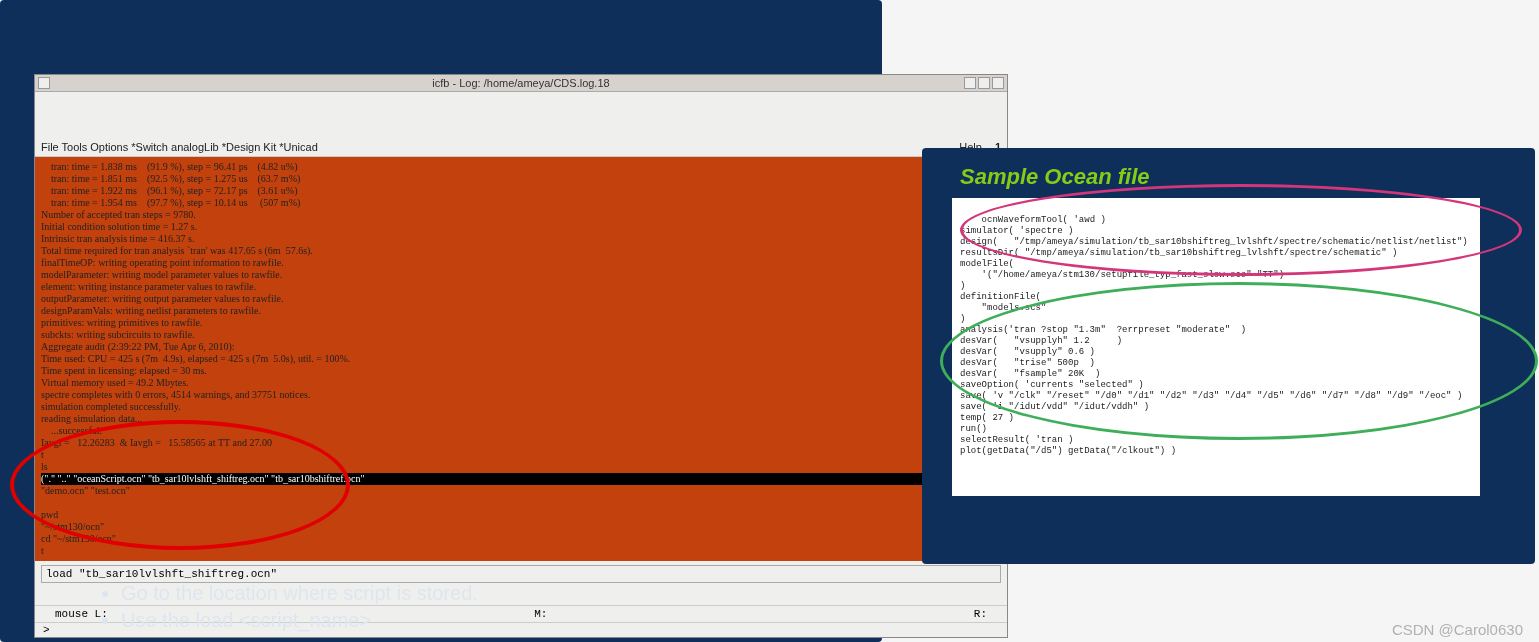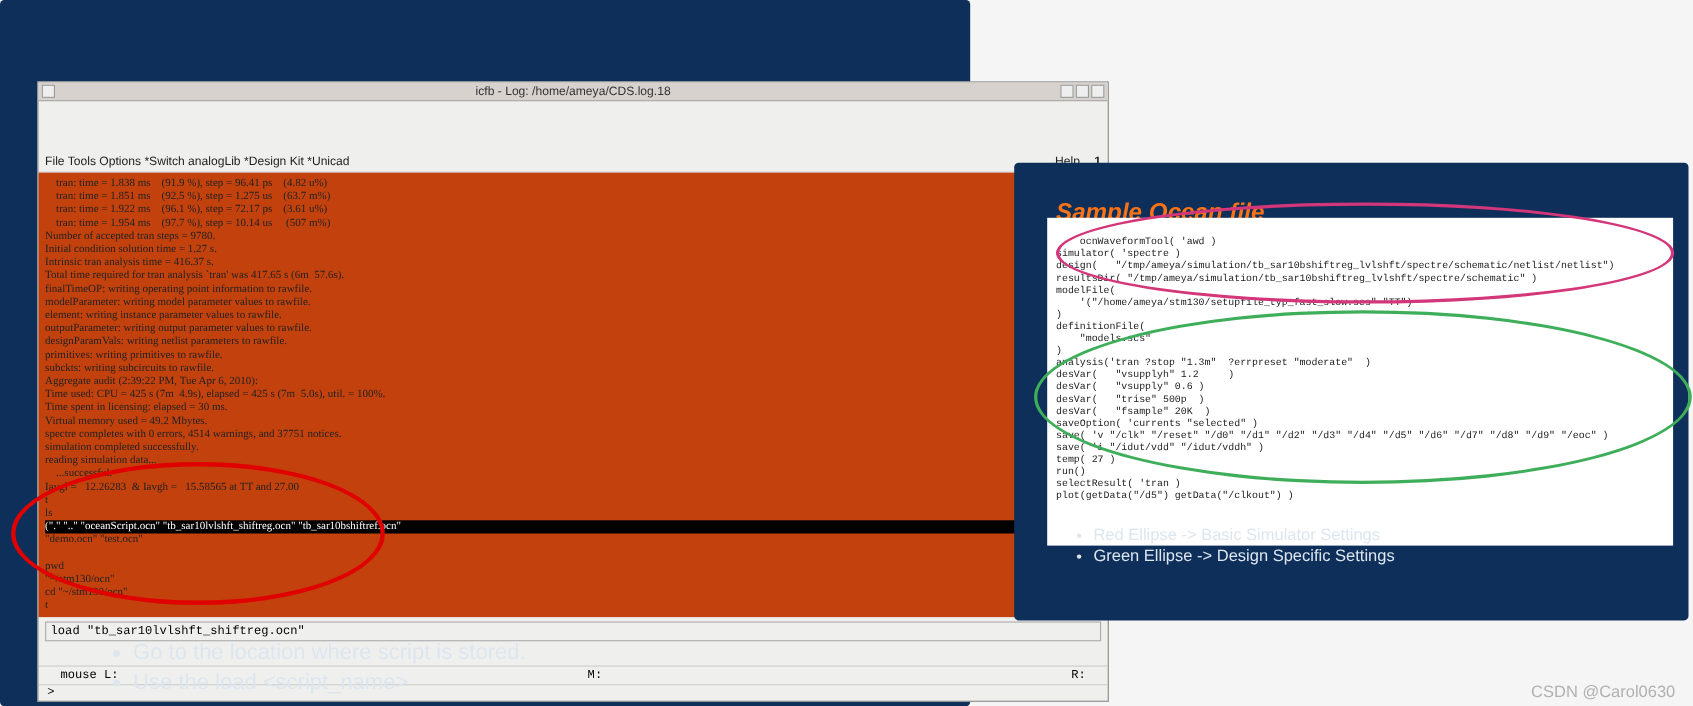--- a/index.html
+++ b/index.html
@@ -23,25 +23,25 @@
   left: 922px; top: 148px; width: 613px; height: 416px;
 }
 .title-left {
   color: #e67b40;
   font-style: italic;
   font-weight: bold;
   font-size: 34px;
   padding: 18px 0 0 62px;
 }
 .title-right {
-  color: #f97316;
+  color: #84cc16;
   font-style: italic;
   font-weight: bold;
   font-size: 22px;
-  padding: 32px 0 0 38px;
+  padding: 16px 0 0 38px;
 }
 .win {
   position: absolute;
   left: 34px; top: 74px;
   width: 974px;
   background: #efefee;
   border: 1px solid #888;
 }
 .win-title {
   background: #d7d2ce;
@@ -121,21 +121,21 @@
 .bul li { margin: 4px 0; list-style: disc; }
 .bul-r {
   color: #dde6ef;
   font-size: 15px;
   padding: 10px 0 0 56px;
 }
 .bul-r li { margin: 2px 0; list-style: disc; }
 .codebox {
   position: absolute;
   left: 30px; top: 50px;
-  width: 569px;
+  width: 528px;
   background: #fff;
   font-family: "Courier New", monospace;
   font-size: 9px;
   line-height: 11px;
   padding: 6px 8px;
   white-space: pre;
   color: #222;
 }
 .ellipse {
   position: absolute;
@@ -261,19 +261,15 @@
 save( 'v "/clk" "/reset" "/d0" "/d1" "/d2" "/d3" "/d4" "/d5" "/d6" "/d7" "/d8" "/d9" "/eoc" )
 save( 'i "/idut/vdd" "/idut/vddh" )
 temp( 27 )
 run()
 selectResult( 'tran )
 plot(getData("/d5") getData("/clkout") )</span>
     <div class="ellipse red-ell-right"></div>
     <div class="ellipse green-ell"></div>
   </div>
 
-  <ul class="bul-r" style="position:absolute; left:16px; top:318px;">
-    <li>Red Ellipse -&gt; Basic Simulator Settings</li>
-    <li>Green Ellipse -&gt; Design Specific Settings</li>
-  </ul>
 </div>
 
 <div class="watermark">CSDN @Carol0630</div>
 
 </body></html>

